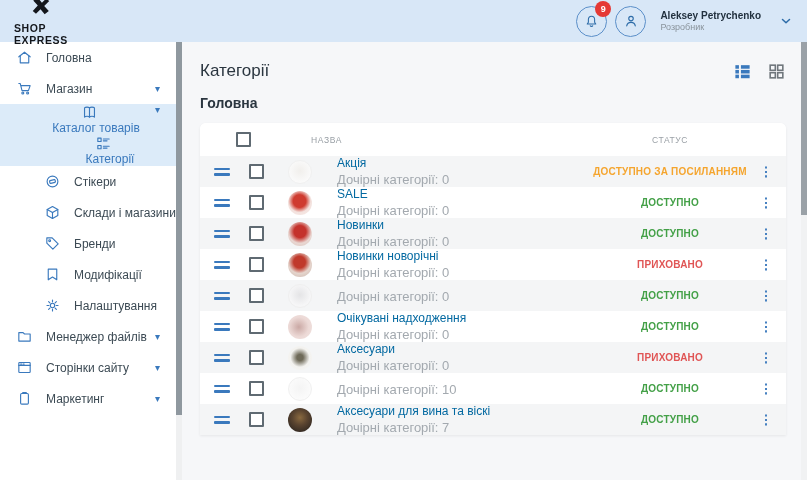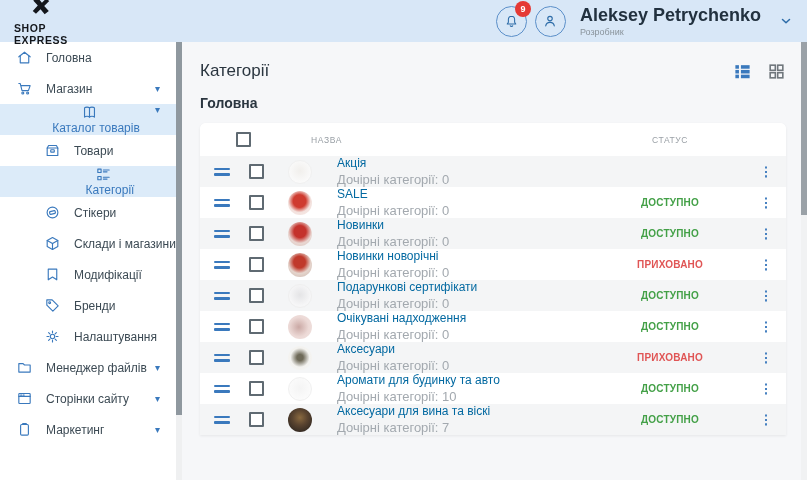--- a/index.html
+++ b/index.html
@@ -13,21 +13,21 @@
   .logo { display:flex; align-items:center; gap:6px;flex-direction:column; }
   .logo-text { font-size:10.5px; font-weight:bold; color:#14171c; line-height:1.1; letter-spacing:.6px; }
   .hdr-right { margin-left:auto; display:flex; align-items:center; gap:8px; }
   .icon-circle { width:31px; height:31px; border:1px solid #5b8fc9; border-radius:50%;
                  display:flex; align-items:center; justify-content:center; position:relative;
                  background:transparent; cursor:pointer; }
   .badge { position:absolute; top:-6px; right:-5px; min-width:16px; height:16px; border-radius:8px;
            background:#e53935; color:#fff; font-size:9px; font-weight:bold;
            display:flex; align-items:center; justify-content:center; padding:0 3px; }
   .user-meta { margin-left:6px; }
-  .user-name { font-size:18px; font-weight:bold; color:#22313f; }
+  .user-name { font-size:10px; font-weight:bold; color:#22313f; }
   .user-role { font-size:9px; color:#8a949c; margin-top:1px; }
   .hdr-caret { margin-left:10px; display:flex; }
 
   
   .sidebar { position:absolute; top:42px; left:0; width:176px; bottom:0; background:#fff; z-index:5; }
   .s-item { height:31px; display:flex; align-items:center; padding-left:16px; position:relative;
             font-size:12px; color:#3c4a54; cursor:pointer; white-space:nowrap; }
   .s-item.child { padding-left:44px; }
   .s-item.active { background:#dcebf9; color:#3a79bd;flex-direction:column; }
   .s-icon { width:17px; height:17px; margin-right:13px; display:flex; flex:0 0 17px; }
@@ -173,30 +173,20 @@
       <span class="s-icon">
         <svg viewBox="0 0 24 24" fill="none" stroke="#3a79bd" stroke-width="1.6" stroke-linecap="round" stroke-linejoin="round">
             <path d="M12 5.5 C10.5 4 6.5 4 5 5.5 V18.5 C6.5 17 10.5 17 12 18.5 C13.5 17 17.5 17 19 18.5 V5.5 C17.5 4 13.5 4 12 5.5 Z"></path>
             <path d="M12 5.5 V18.5"></path>
           </svg>
       </span>
       <span>Каталог товарів</span>
       <span class="s-caret">▾</span>
     </div>
 
-    <div class="s-item child">
-      <span class="s-icon">
-        <svg viewBox="0 0 24 24" fill="none" stroke="#3a79bd" stroke-width="1.6" stroke-linecap="round" stroke-linejoin="round">
-            <path d="M4.5 8.5 H19.5 V19 H4.5 Z"></path>
-            <path d="M4.5 8.5 L6.5 5 H17.5 L19.5 8.5"></path>
-            <rect x="9.5" y="11" width="5" height="3.2" rx="0.6"></rect>
-          </svg>
-      </span>
-      <span>Товари</span>
-    </div>
 
     <div class="s-item child active">
       <span class="s-icon">
         <svg viewBox="0 0 24 24" fill="none" stroke="#3a79bd" stroke-width="1.6" stroke-linecap="round" stroke-linejoin="round">
             <rect x="4" y="4.5" width="4.6" height="4.6"></rect>
             <rect x="4" y="14.8" width="4.6" height="4.6"></rect>
             <path d="M11.8 5.6 H20 M11.8 8.2 H17 M11.8 15.9 H20 M11.8 18.5 H17"></path>
           </svg>
       </span>
       <span>Категорії</span>
@@ -219,34 +209,34 @@
             <path d="M4.5 7.8 L12 12 L19.5 7.8"></path>
             <path d="M12 12 V20.5"></path>
           </svg>
       </span>
       <span>Склади і магазини</span>
     </div>
 
     <div class="s-item child">
       <span class="s-icon">
         <svg viewBox="0 0 24 24" fill="none" stroke="#3a79bd" stroke-width="1.6" stroke-linecap="round" stroke-linejoin="round">
-            <path d="M6 4.5 H18 V19.5 L12 15.6 L6 19.5 Z"></path>
-          </svg>
-      </span>
-      <span>Модифікації</span>
-    </div>
-
-    <div class="s-item child">
-      <span class="s-icon">
-        <svg viewBox="0 0 24 24" fill="none" stroke="#3a79bd" stroke-width="1.6" stroke-linecap="round" stroke-linejoin="round">
             <path d="M4 11.5 V4 H11.5 L20 12.5 L12.5 20 Z"></path>
             <circle cx="8" cy="8" r="1.3"></circle>
           </svg>
       </span>
       <span>Бренди</span>
+    </div>
+
+    <div class="s-item child">
+      <span class="s-icon">
+        <svg viewBox="0 0 24 24" fill="none" stroke="#3a79bd" stroke-width="1.6" stroke-linecap="round" stroke-linejoin="round">
+            <path d="M6 4.5 H18 V19.5 L12 15.6 L6 19.5 Z"></path>
+          </svg>
+      </span>
+      <span>Модифікації</span>
     </div>
 
 
     <div class="s-item child">
       <span class="s-icon">
         <svg viewBox="0 0 24 24" fill="none" stroke="#3a79bd" stroke-width="1.6" stroke-linecap="round" stroke-linejoin="round">
             <circle cx="12" cy="12" r="3.1"></circle>
             <path d="M12 4.2 V6.8 M12 17.2 V19.8 M4.2 12 H6.8 M17.2 12 H19.8 M6.5 6.5 L8.3 8.3 M15.7 15.7 L17.5 17.5 M17.5 6.5 L15.7 8.3 M8.3 15.7 L6.5 17.5"></path>
           </svg>
       </span>
@@ -332,20 +322,21 @@
         <span class="col-drag">
             <i></i>
             <i></i>
           </span>
         <input type="checkbox" class="cbx" style="">
         <span class="thumb t1"></span>
         <span class="name-wrap">
           <a class="cat-name">Акція</a>
           <span class="cat-sub">Дочірні категорії: 0</span>
         </span>
+        <span class="status link">ДОСТУПНО ЗА ПОСИЛАННЯМ</span>
         <span class="dots">⋮</span>
       </div>
 
       <div class="trow even">
         <span class="col-drag">
             <i></i>
             <i></i>
           </span>
         <input type="checkbox" class="cbx" style="">
         <span class="thumb t2"></span>
@@ -388,21 +379,20 @@
       </div>
 
       <div class="trow odd">
         <span class="col-drag">
             <i></i>
             <i></i>
           </span>
         <input type="checkbox" class="cbx" style="">
         <span class="thumb t5"></span>
         <span class="name-wrap">
-          <a class="cat-name">Подарункові сертифікати</a>
           <span class="cat-sub">Дочірні категорії: 0</span>
         </span>
         <span class="status available">ДОСТУПНО</span>
         <span class="dots">⋮</span>
       </div>
 
       <div class="trow even">
         <span class="col-drag">
             <i></i>
             <i></i>
@@ -433,21 +423,20 @@
       </div>
 
       <div class="trow even">
         <span class="col-drag">
             <i></i>
             <i></i>
           </span>
         <input type="checkbox" class="cbx" style="">
         <span class="thumb t8"></span>
         <span class="name-wrap">
-          <a class="cat-name">Аромати для будинку та авто</a>
           <span class="cat-sub">Дочірні категорії: 10</span>
         </span>
         <span class="status available">ДОСТУПНО</span>
         <span class="dots">⋮</span>
       </div>
 
       <div class="trow odd">
         <span class="col-drag">
             <i></i>
             <i></i>

